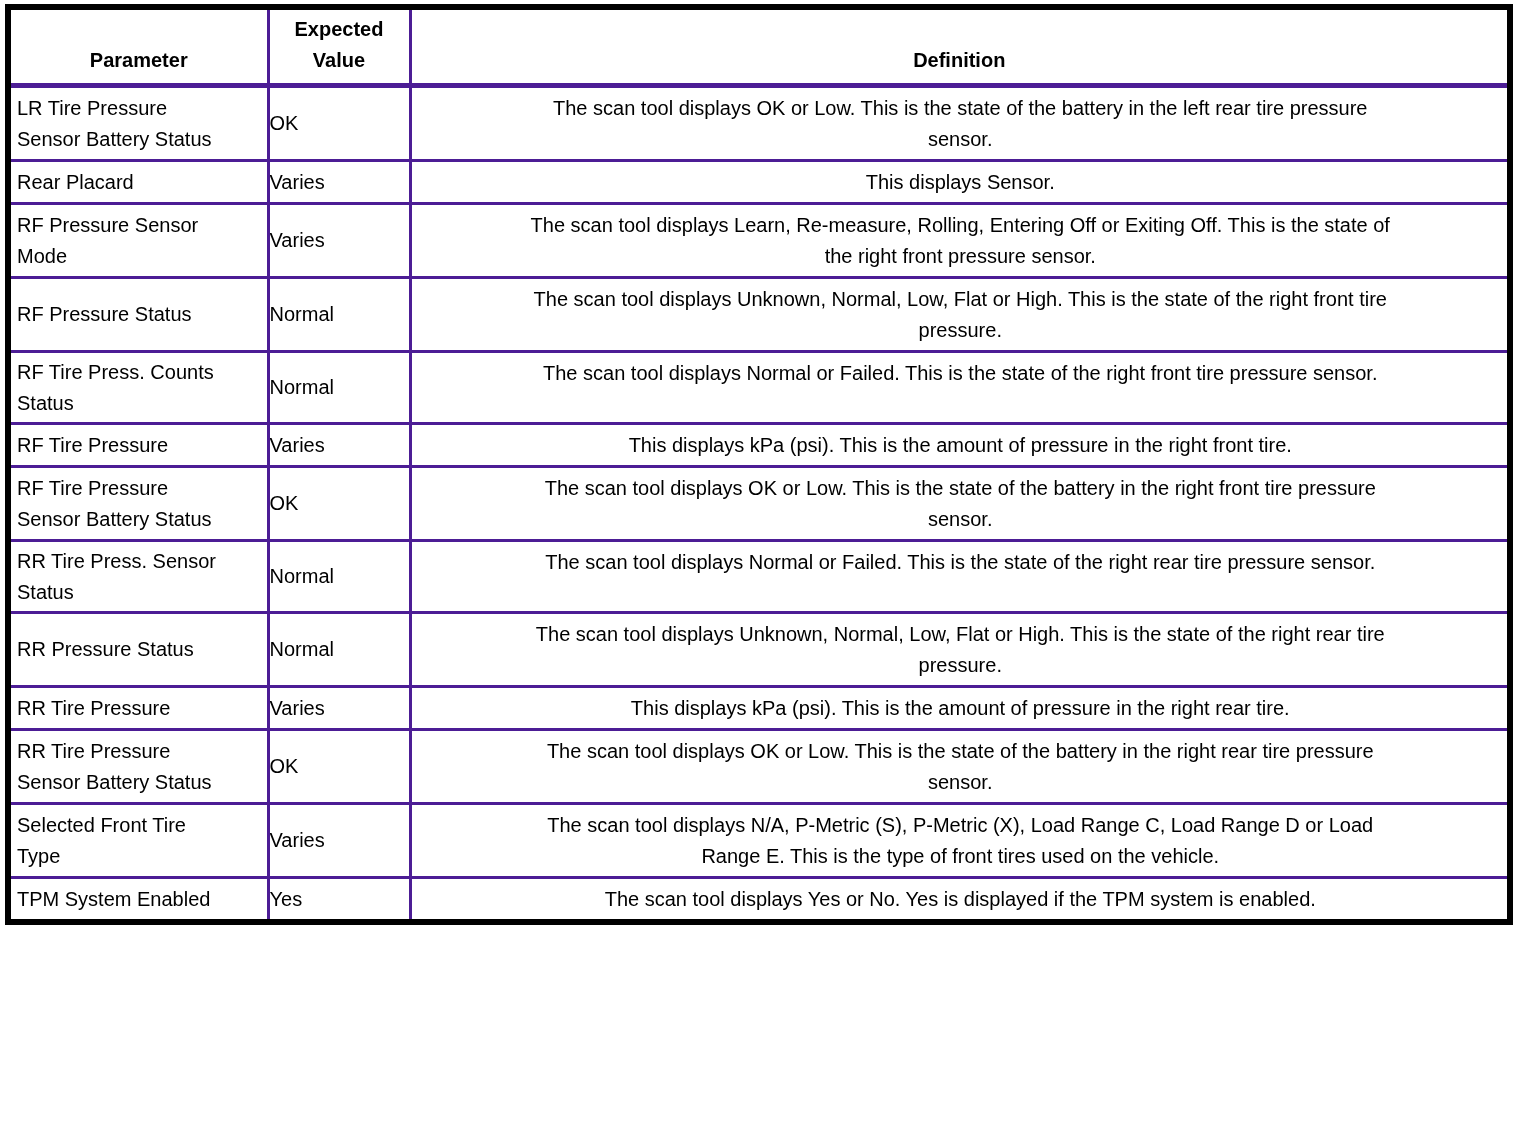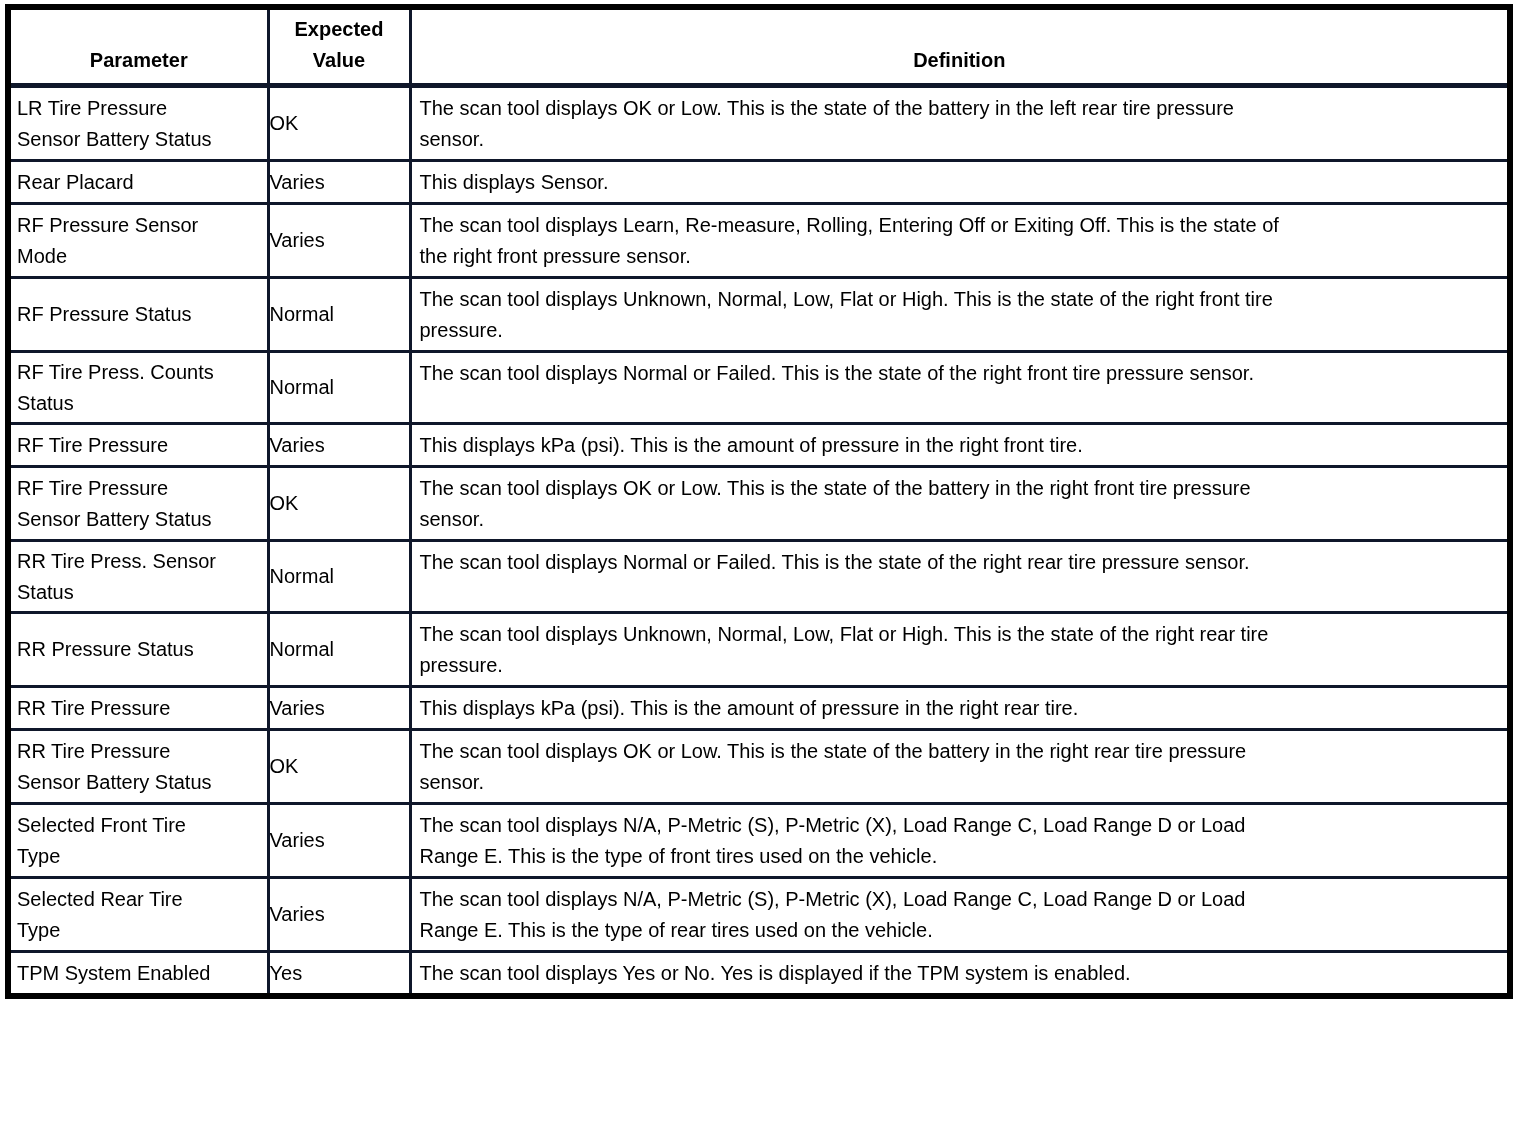--- a/index.html
+++ b/index.html
@@ -23,21 +23,21 @@
     border: 6px solid #000000;
     font-size: 20px;
     line-height: 31px;
   }
   table.param-table col.c-param    { width: 260px; }
   table.param-table col.c-expected { width: 142px; }
   table.param-table col.c-def      { width: auto;  }
 
   table.param-table th,
   table.param-table td {
-    border: 3px solid #0f172a;
+    border: 3px solid #4c1d95;
     overflow: hidden;
   }
   
   table.param-table thead tr { height: 66px; }
   table.param-table th {
     border-bottom-width: 5px;
     font-weight: bold;
     text-align: center;
     vertical-align: bottom;
     padding: 4px 6px 7px 6px;
@@ -54,21 +54,21 @@
     padding: 3px 4px 3px 6px;
     white-space: pre-line;
   }
   td.expected {
     vertical-align: middle;
     text-align: left;
     padding: 3px 0;
   }
   td.def {
     vertical-align: top;
-    text-align: left;
+    text-align: center;
     padding: 5px 6px 4px 8px;
     white-space: pre-line;
   }
 </style>
 </head>
 <body>
 
 <div class="page">
   <table class="param-table">
     <colgroup>
@@ -152,27 +152,20 @@
         <td class="def">The scan tool displays OK or Low. This is the state of the battery in the right rear tire pressure
 sensor.</td>
       </tr>
       <tr class="rh-t">
         <td class="param">Selected Front Tire
 Type</td>
         <td class="expected">Varies</td>
         <td class="def">The scan tool displays N/A, P-Metric (S), P-Metric (X), Load Range C, Load Range D or Load
 Range E. This is the type of front tires used on the vehicle.</td>
       </tr>
-      <tr class="rh-t">
-        <td class="param">Selected Rear Tire
-Type</td>
-        <td class="expected">Varies</td>
-        <td class="def">The scan tool displays N/A, P-Metric (S), P-Metric (X), Load Range C, Load Range D or Load
-Range E. This is the type of rear tires used on the vehicle.</td>
-      </tr>
       <tr class="rh-xs">
         <td class="param">TPM System Enabled</td>
         <td class="expected">Yes</td>
         <td class="def">The scan tool displays Yes or No. Yes is displayed if the TPM system is enabled.</td>
       </tr>
     </tbody>
   </table>
 </div>
 
 </body></html>

